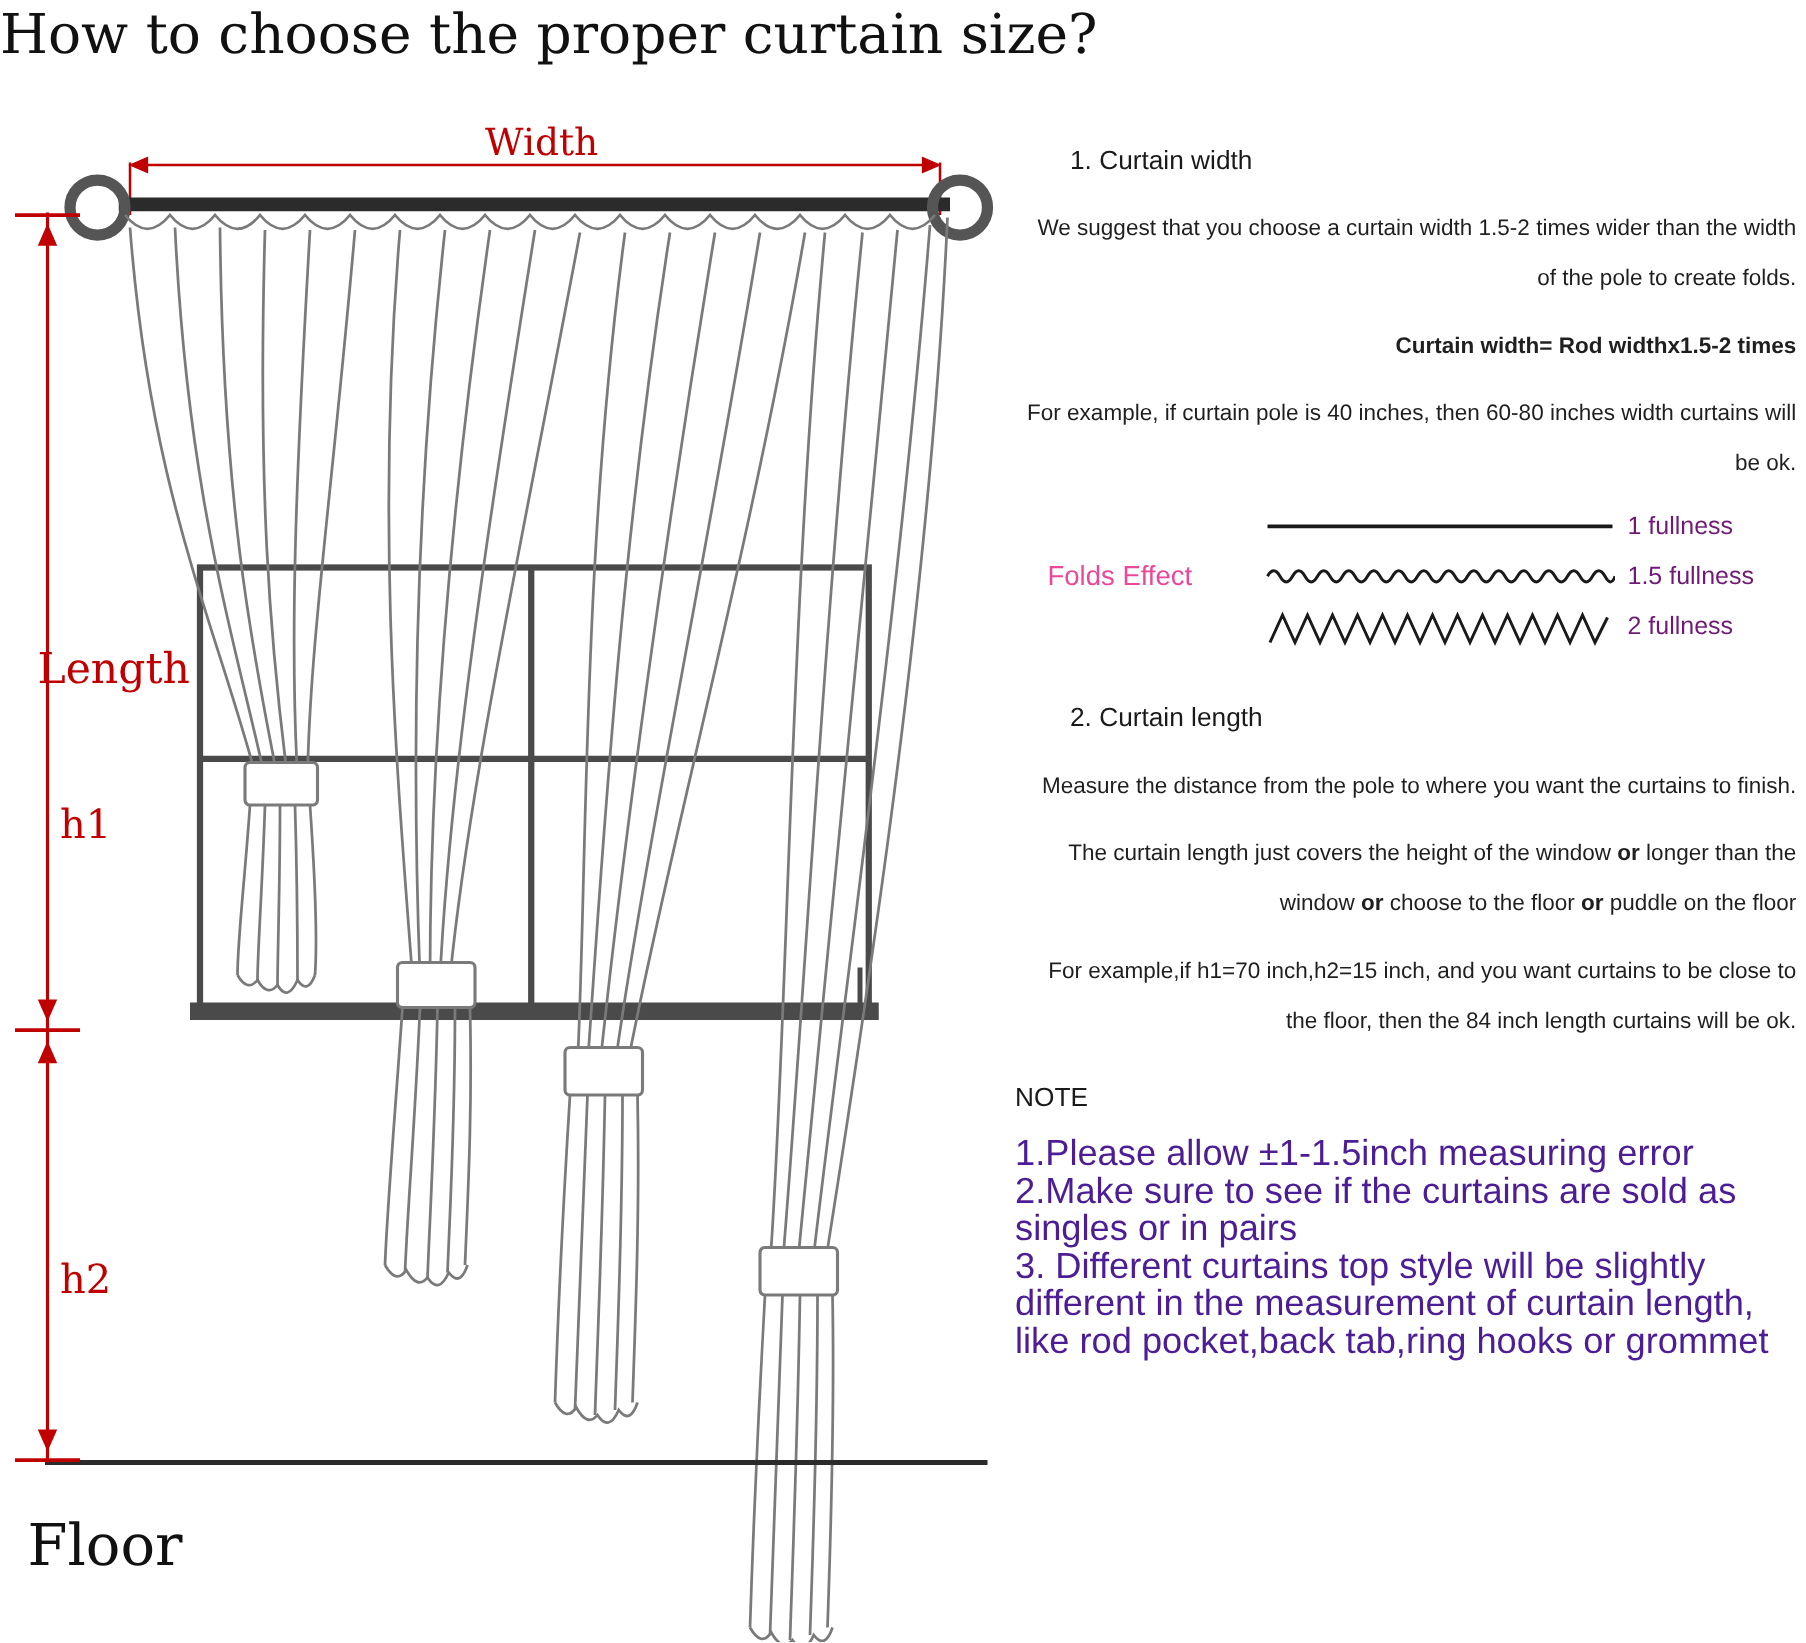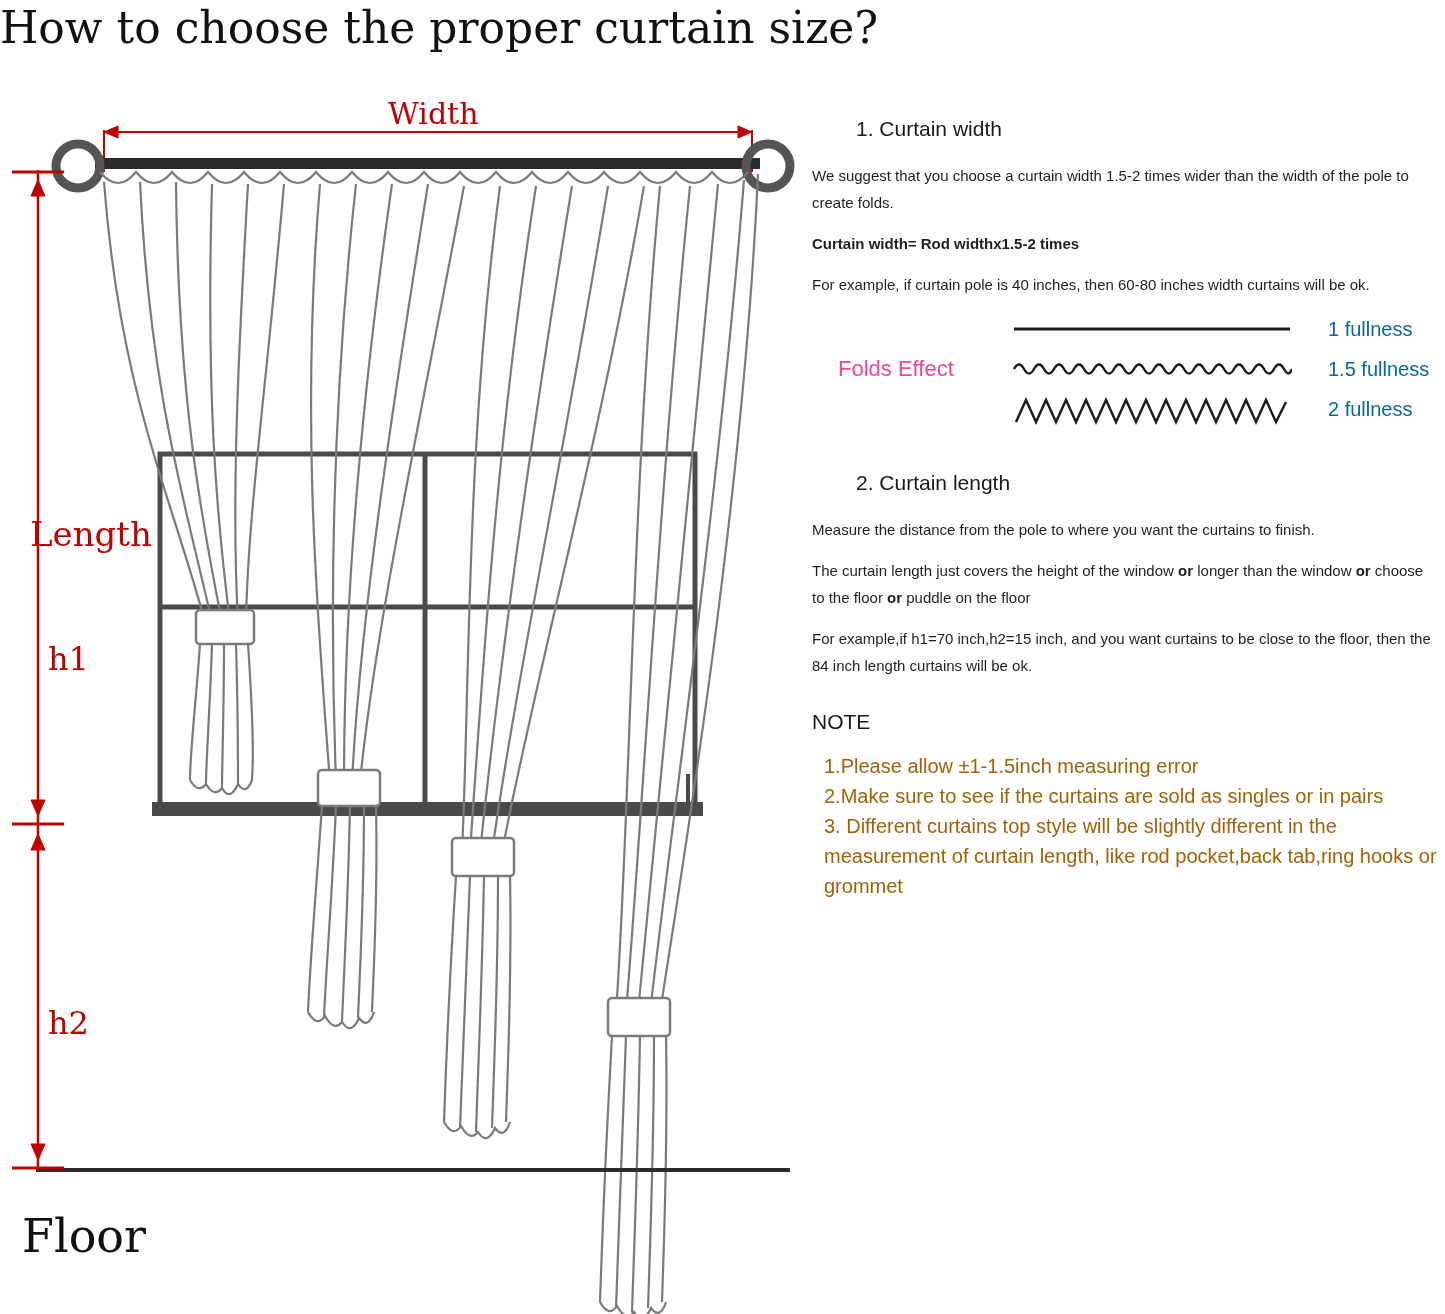--- a/index.html
+++ b/index.html
@@ -60,24 +60,25 @@
   .sec-head {
     font-size: 21px;
     line-height: 42px;
     color: #1a1a1a;
     margin: 0 0 12px 0;
     font-weight: 400;
   }
   #sec1 .sec-head { margin-left: 44px; }
   #sec2 .sec-head { margin-left: 44px; }
   .para {
-    font-size: 15px;
-    line-height: 27px;
+    font-size: 18px;
+    line-height: 40px;
     color: #1f1f1f;
     margin: 0 0 14px 0;
+    text-align: right;
   }
   .para.bold {
     font-weight: bold;
   }
   
   #folds {
     position: relative;
     height: 124px;
     margin: 14px 0 6px 0;
   }
@@ -97,37 +98,35 @@
   .fold-row .wave {
     position: absolute;
     left: 0;
     top: 0;
   }
   .fold-row .flabel {
     position: absolute;
     left: 290px;
     top: 6px;
     font-size: 20px;
-    color: #0369a1;
+    color: #701a75;
     white-space: nowrap;
-    margin-left: 26px;
   }
   #fold1 { top: 0px; }
   #fold2 { top: 40px; }
   #fold3 { top: 80px; }
   
   #sec2 { margin-top: 26px; }
   
   #note { margin-top: 22px; }
   #note .sec-head { margin-left: 0; margin-bottom: 8px; }
   .note-line {
-    font-size: 20px;
+    font-size: 29px;
     line-height: 30px;
-    color: #a16207;
-    margin-left: 12px;
+    color: #4c1d95;
   }
   b { font-weight: bold; }
 </style>
 </head>
 <body>
 
 <div id="page">
 
   <div id="title">How to choose the proper curtain size?</div>
 

